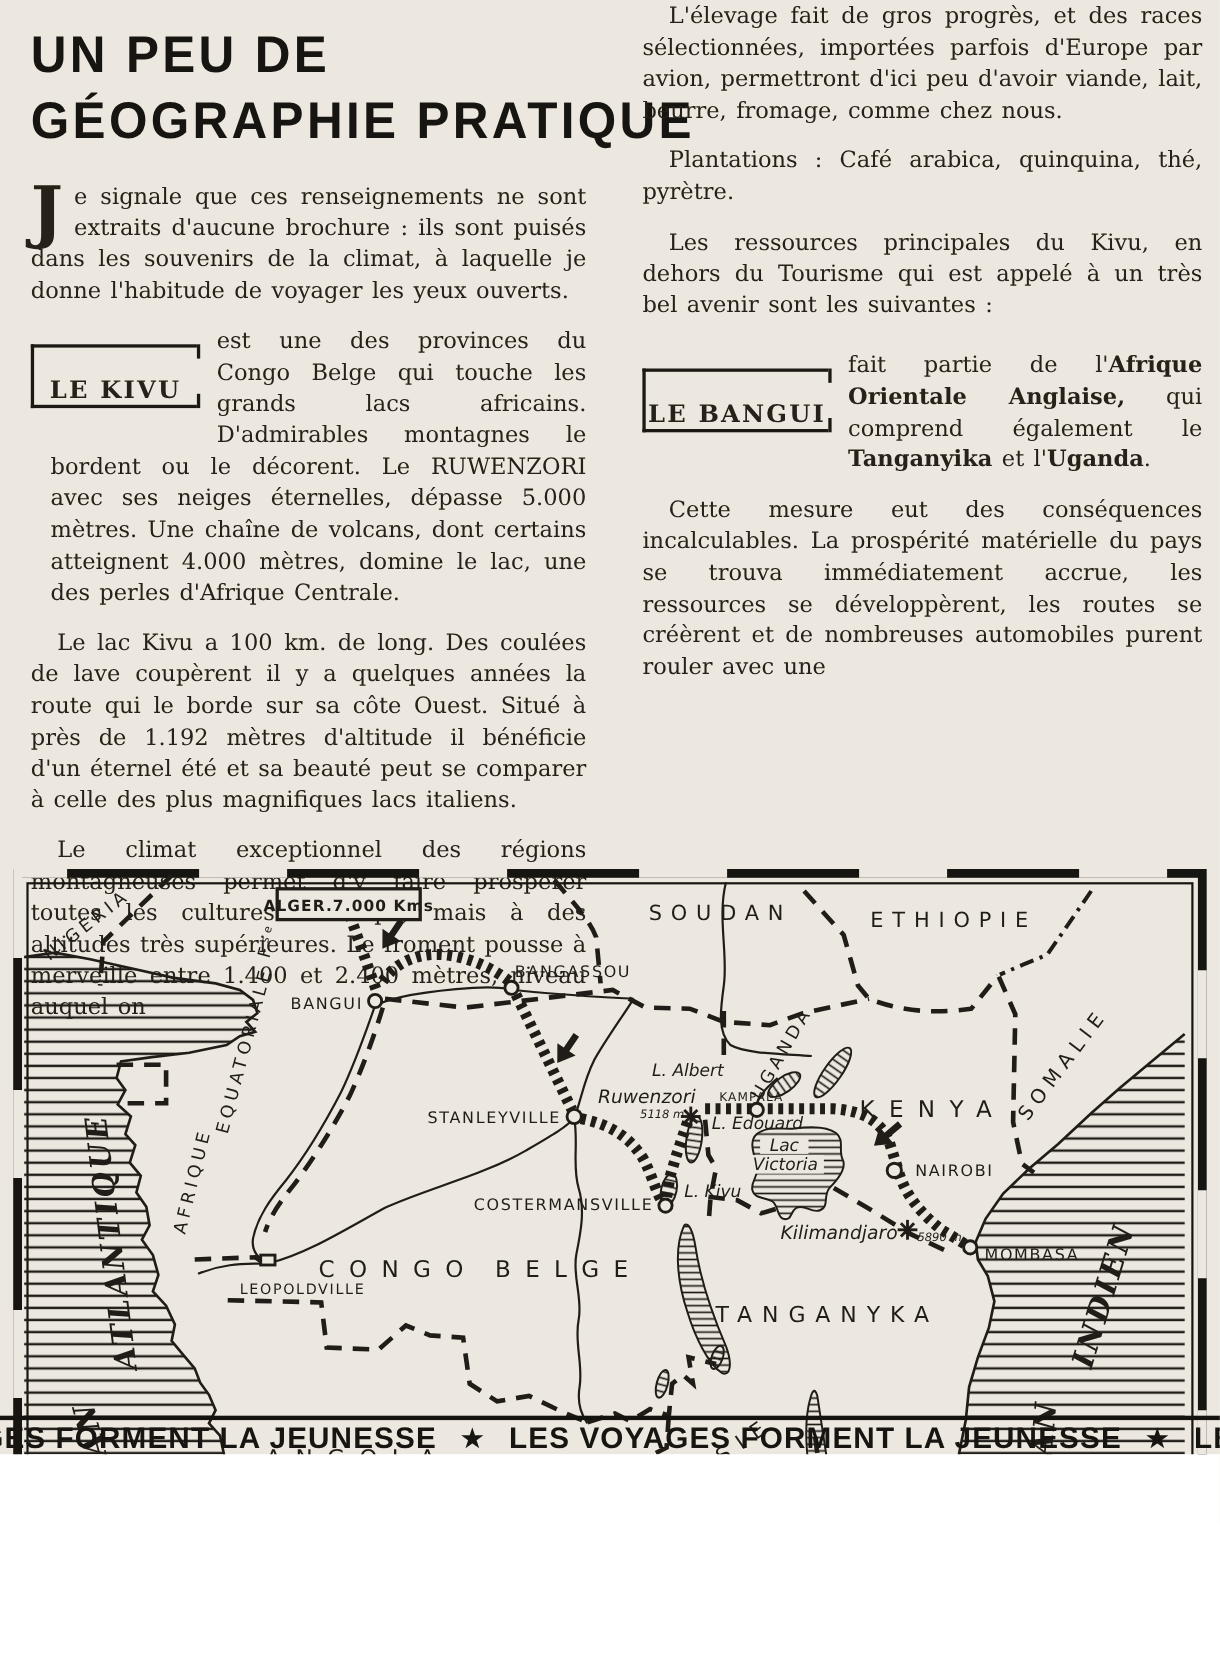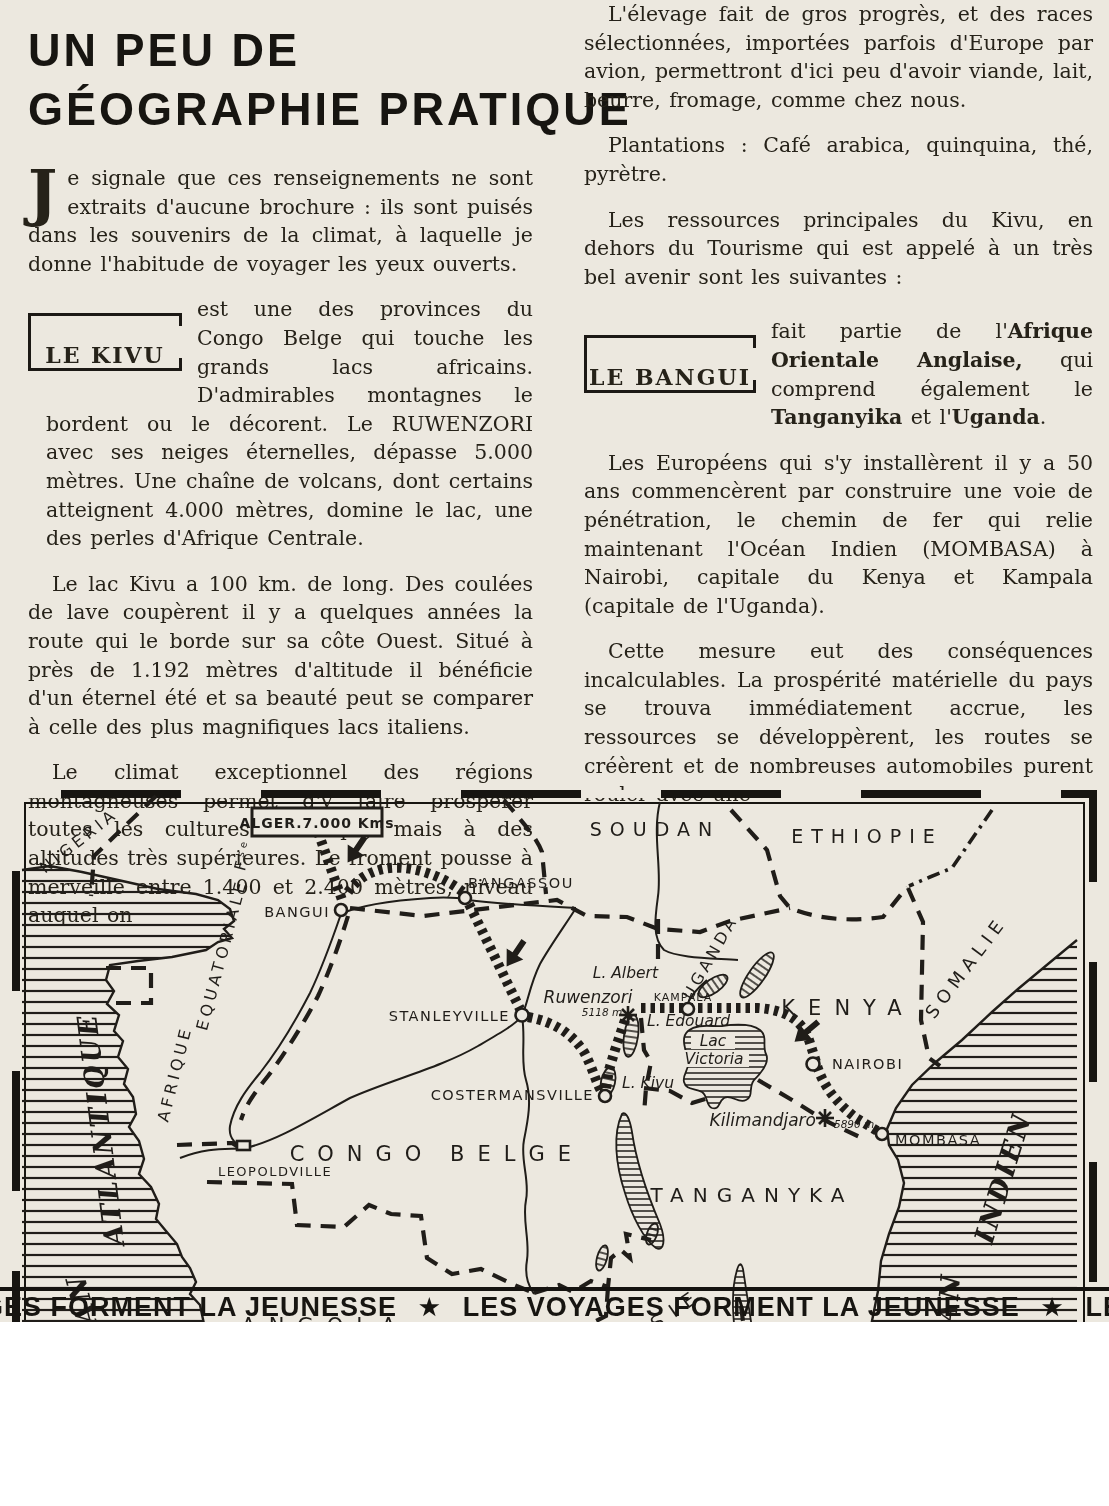--- a/index.html
+++ b/index.html
@@ -78,21 +78,20 @@
   <div class="col col-right">
     <p class="indent">L'élevage fait de gros progrès, et des races sélectionnées, importées parfois d'Europe par avion, permettront d'ici peu d'avoir viande, lait, beurre, fromage, comme chez nous.</p>
     <p class="indent">Plantations : Café arabica, quinquina, thé, pyrètre.</p>
     <p class="indent">Les ressources principales du Kivu, en dehors du Tourisme qui est appelé à un très bel avenir sont les suivantes :</p>
     <div class="with-box kenya-sec">
       <div class="label-box">
           <span>LE BANGUI</span>
         </div>
       <p><span>fait partie de l'</span><b>Afrique Orientale Anglaise,</b><span> qui comprend également le </span><b>Tanganyika</b><span> et l'</span><b>Uganda</b><span>.</span></p>
     </div>
-    <p class="indent">Les Européens qui s'y installèrent il y a 50 ans commencèrent par construire une voie de pénétration, le chemin de fer qui relie maintenant l'Océan Indien (MOMBASA) à Nairobi, capitale du Kenya et Kampala (capitale de l'Uganda).</p>
     <p class="indent">Cette mesure eut des conséquences incalculables. La prospérité matérielle du pays se trouva immédiatement accrue, les ressources se développèrent, les routes se créèrent et de nombreuses automobiles purent rouler avec une</p>
   </div>
 
   <div class="map-wrap">
     <svg viewBox="0 0 1089 660" width="1089" height="660">
       <defs>
         <pattern id="seafill" width="12" height="11" patternUnits="userSpaceOnUse">
           <line x1="0" y1="5" x2="12" y2="5" stroke="#201d19" stroke-width="2.2"></line>
         </pattern>
         <pattern id="lakefill" width="10" height="6" patternUnits="userSpaceOnUse">

